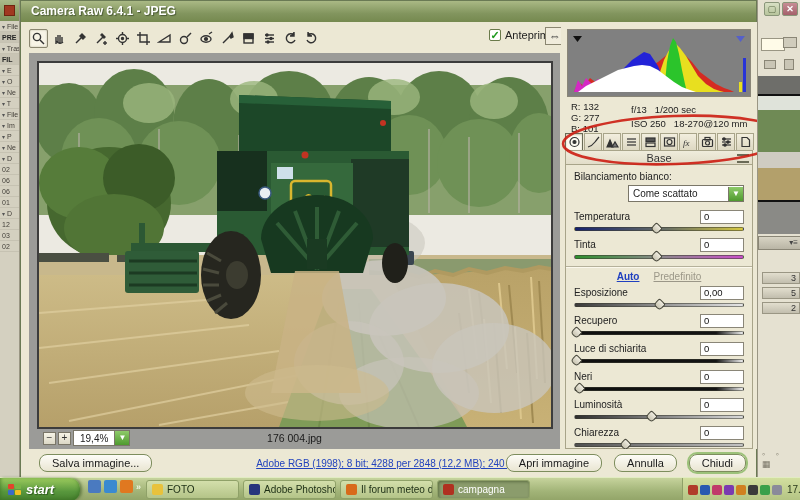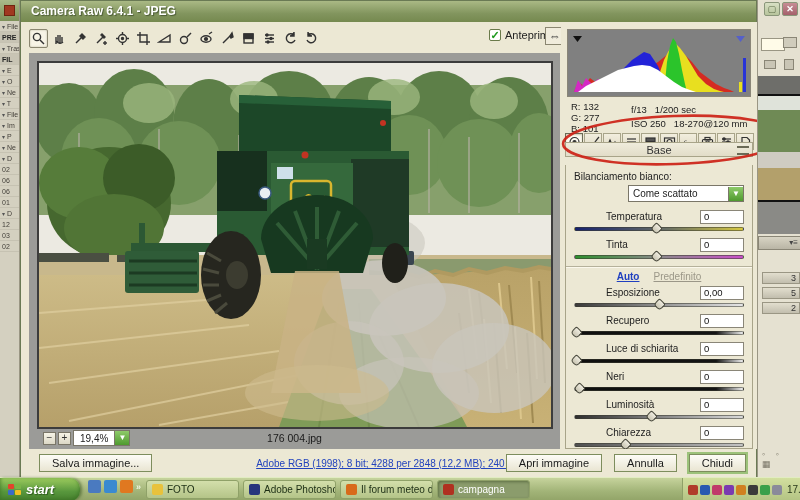--- a/index.html
+++ b/index.html
@@ -43,51 +43,51 @@
   
   #right-panel { position:absolute; left:540px; top:21px; width:197px; height:427px; background:#ece8d4; }
   #histogram-box { position:absolute; left:6px; top:7px; width:184px; height:68px; border:1px solid #8a8678; background:#808080; }
   #rgb-block { position:absolute; left:10px; top:79px; font-size:9.5px; color:#222; line-height:11px; }
   #exif-block { position:absolute; left:70px; top:81px; font-size:9.5px; color:#222; line-height:14px; text-align:left; }
   #exif-block .row span { margin-right:8px; }
 
   #tabs { position:absolute; left:4px; top:111px; display:flex; gap:1px; }
   .tab { width:18px; height:17px; border:1px solid #a8a489; border-bottom:none; background:linear-gradient(#f2eede,#ddd8c2); display:flex; align-items:center; justify-content:center; }
   .tab.sel { background:#fdfbf1; border-color:#6a6a56; box-shadow:inset 0 1px 2px #cdc8b0; }
-  #base-header { position:absolute; left:4px; top:120px; width:188px; height:15px; border:1px solid #a8a489; background:linear-gradient(#efecdc,#e2ddc8); font-size:11px; color:#333; text-align:center; line-height:14px; }
+  #base-header { position:absolute; left:4px; top:128px; width:188px; height:15px; border:1px solid #a8a489; background:linear-gradient(#efecdc,#e2ddc8); font-size:11px; color:#333; text-align:center; line-height:14px; }
   #panel-menu-icon { position:absolute; right:3px; top:3px; width:12px; height:9px; border-top:2px solid #6a6a56; border-bottom:2px solid #6a6a56; }
 
   #controls { position:absolute; left:4px; top:143px; width:188px; bottom:0; border:1px solid #a8a489; border-top:none; padding:6px 8px 0 8px; background:#ece8d4; }
   #wb-row { display:flex; align-items:center; justify-content:space-between; margin-bottom:6px; }
   #wb-label { font-size:10px; color:#222; }
   #wb-select { display:flex; align-items:center; border:1px solid #7a7668; background:#fff; height:17px; width:98px; }
   #wb-value { flex:1; font-size:10px; padding:0 4px; color:#222; white-space:nowrap; overflow:hidden; }
 
   .sgroup { margin-bottom:3px; }
   .srow1 { display:flex; justify-content:space-between; align-items:center; height:15px; }
-  .slabel { font-size:10px; color:#222;margin-left:32px; }
+  .slabel { font-size:10px; color:#222; }
   .vbox { width:44px; height:14px; background:#fff; border:1px solid #8a8678; font-size:9.5px; color:#111; padding:0 3px; line-height:12px; }
   .track-wrap { position:relative; height:10px; }
   .track { position:absolute; left:0; right:0; top:3px; height:4px; border-radius:2px; border:1px solid rgba(60,60,50,.55); }
   .thumb { position:absolute; top:0px; width:9px; height:9px; background:linear-gradient(#efece0,#c9c5b2); border:1px solid #4a4a3e; border-radius:2px 2px 4px 4px; transform:rotate(45deg); }
   .divider { border-top:1px solid #b5b19b; box-shadow:0 1px 0 #fbf8ec; margin:4px -8px 4px -8px; }
   #auto-row { text-align:center; font-size:10px; margin:1px 0 3px 0; }
   #auto-link { color:#2040c0; text-decoration:underline; font-weight:bold; margin-right:14px; }
   #default-link { color:#9b9788; text-decoration:underline; }
 
   .g-temp { background:linear-gradient(90deg,#16226e,#6a7064 55%,#d6c942); }
   .g-tint { background:linear-gradient(90deg,#2e8f2e,#8a8a8a 50%,#c94fc9); }
   .g-expo { background:linear-gradient(90deg,#3a3a3a,#e6e6e6); }
   .g-dark { background:linear-gradient(90deg,#0f0f0f 0%,#141414 84%,#efefef); }
   .g-gray { background:linear-gradient(90deg,#2e2e2e,#d9d9d9); }
   .g-cont { background:linear-gradient(90deg,#4f4f4f,#c4c4c4); }
 
   
   #footer { position:absolute; left:0; right:0; top:448px; height:29px; background:#ece8d4; }
-  .xp-btn { font-size:11px; color:#1a1a1a; background:linear-gradient(#fdfcf7,#e9e5d2); border:1px solid #7d8d5d; border-radius:0; padding:2px 12px; }
+  .xp-btn { font-size:11px; color:#1a1a1a; background:linear-gradient(#fdfcf7,#e9e5d2); border:1px solid #7d8d5d; border-radius:8px; padding:2px 12px; }
   #save-btn { position:absolute; left:18px; top:5px; }
   #footer-link { position:absolute; left:0; right:0; top:9px; text-align:center; font-size:10px; color:#2243bd; text-decoration:underline; }
   #footer-btns { position:absolute; right:10px; top:5px; display:flex; gap:12px; }
   #close-btn { box-shadow:0 0 0 2px #9cc27a; }
 
   
   #annotation { position:absolute; left:533px; top:108px; width:242px; height:64px; pointer-events:none; }
 
   
   #right-strip { position:absolute; left:757px; top:0; width:43px; height:477px; background:#e5e1d1; border-left:1px solid #9a9684; overflow:hidden; }

